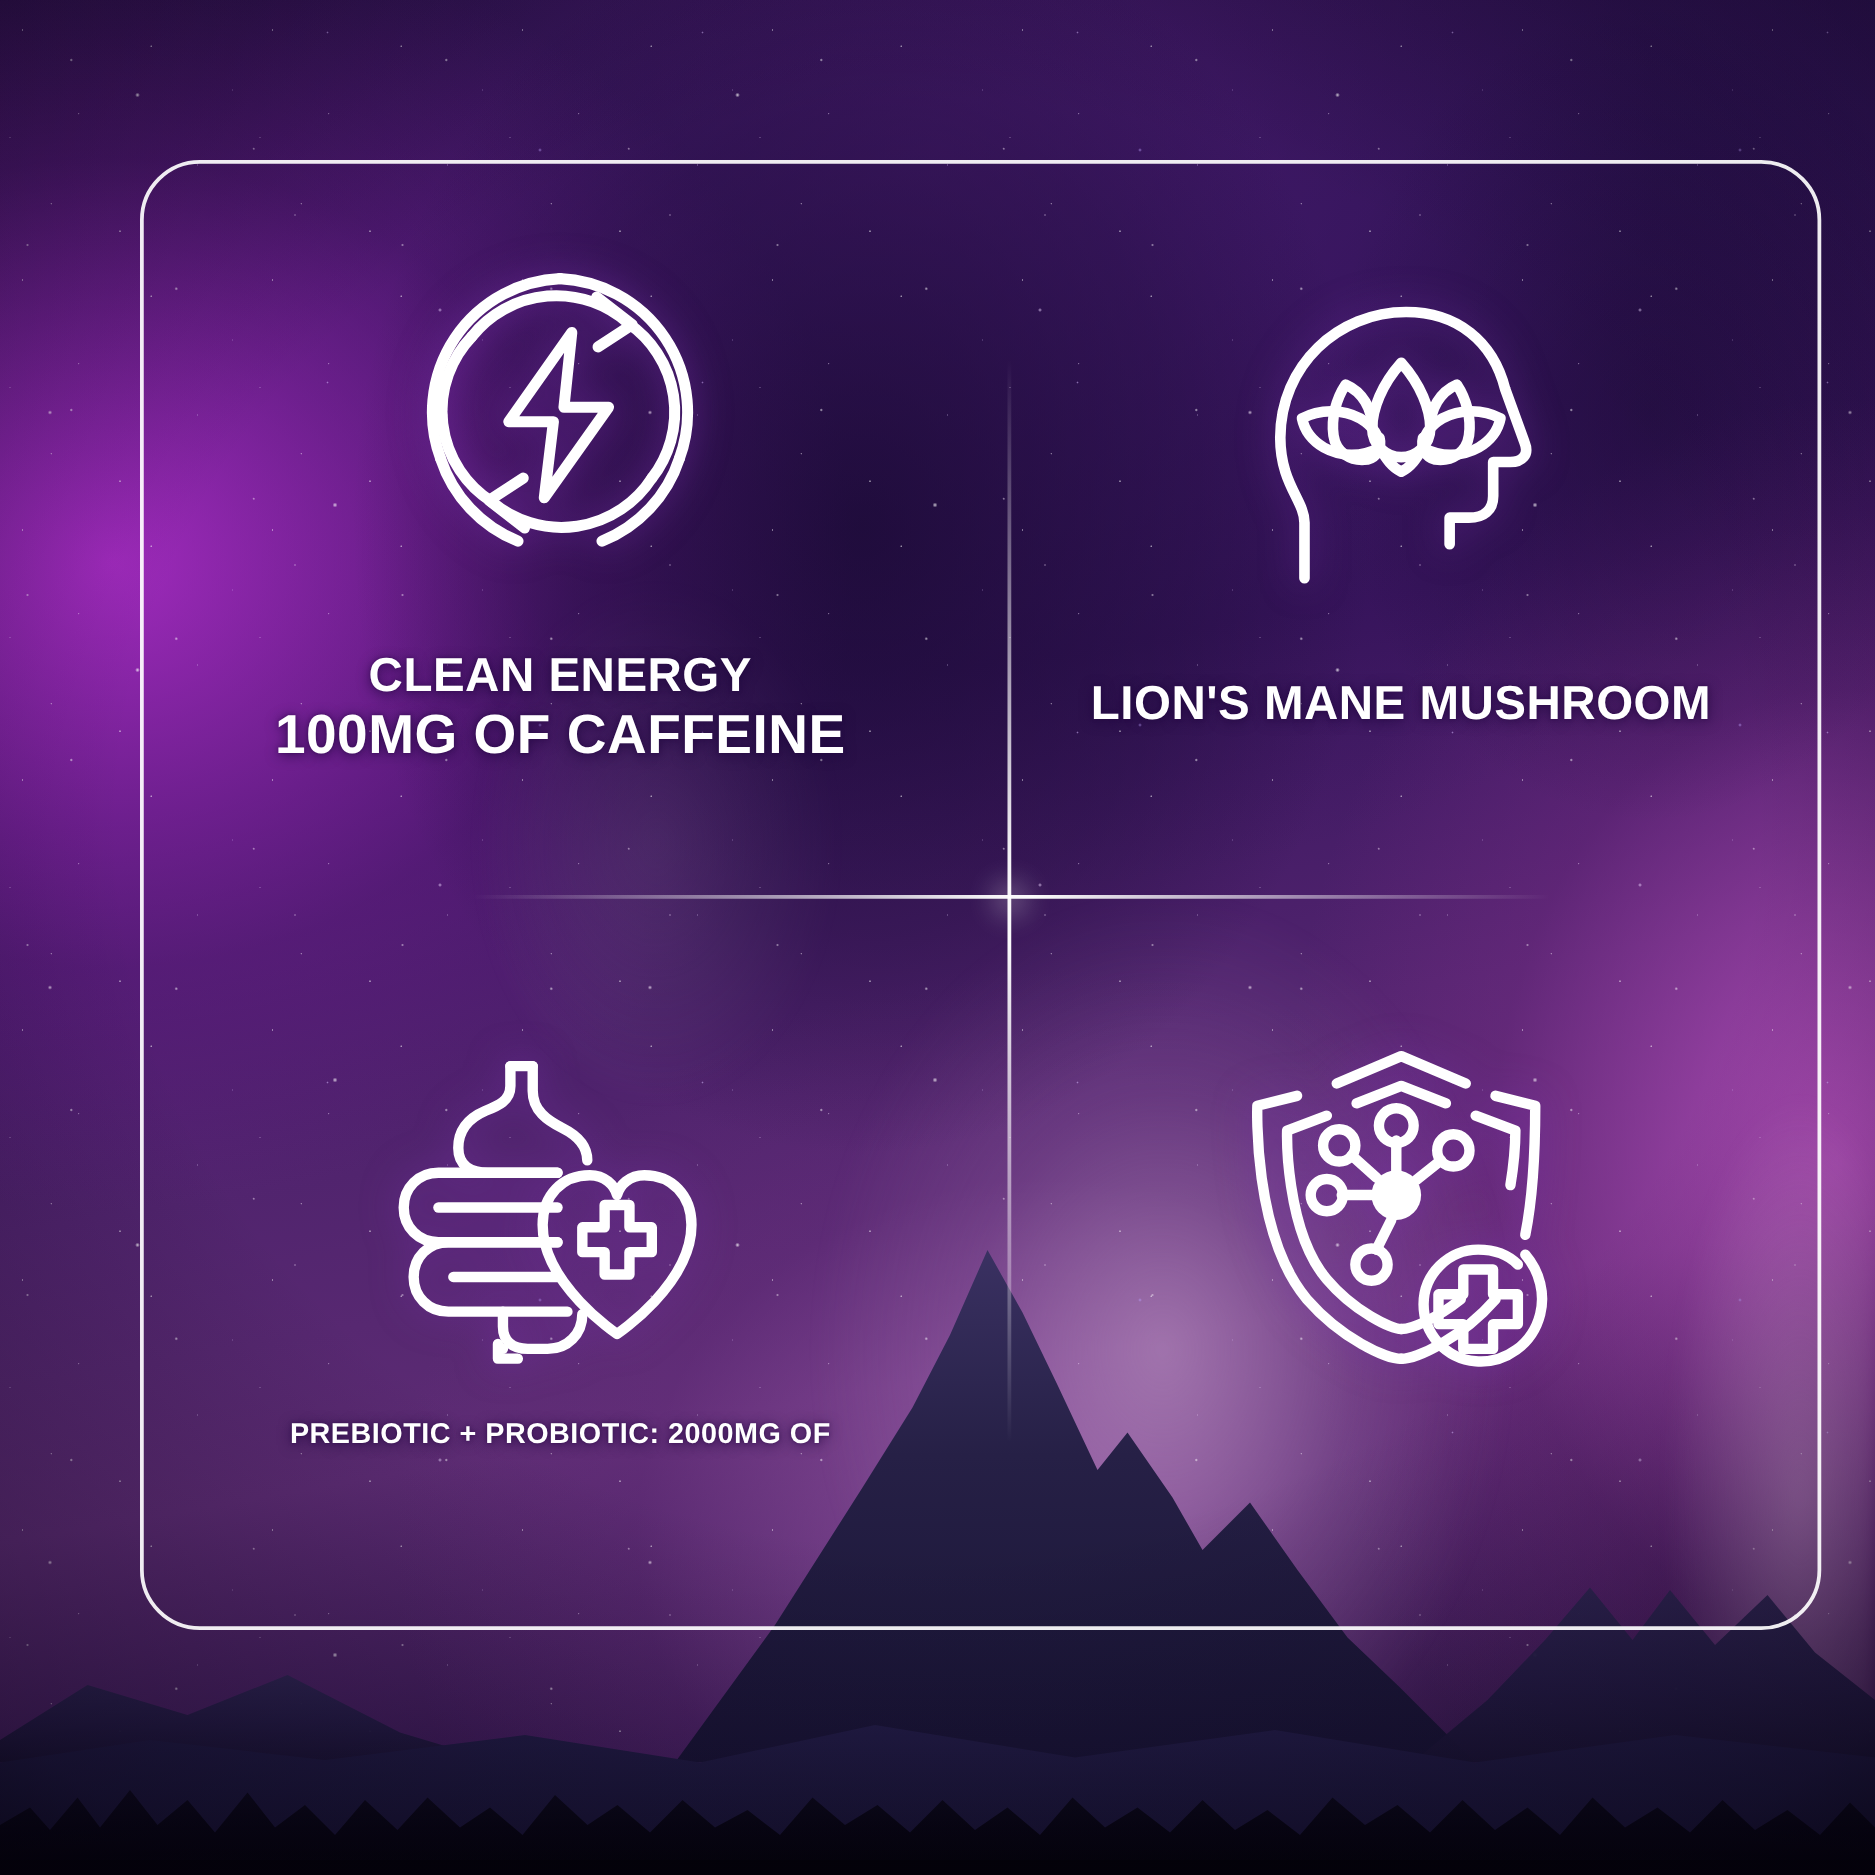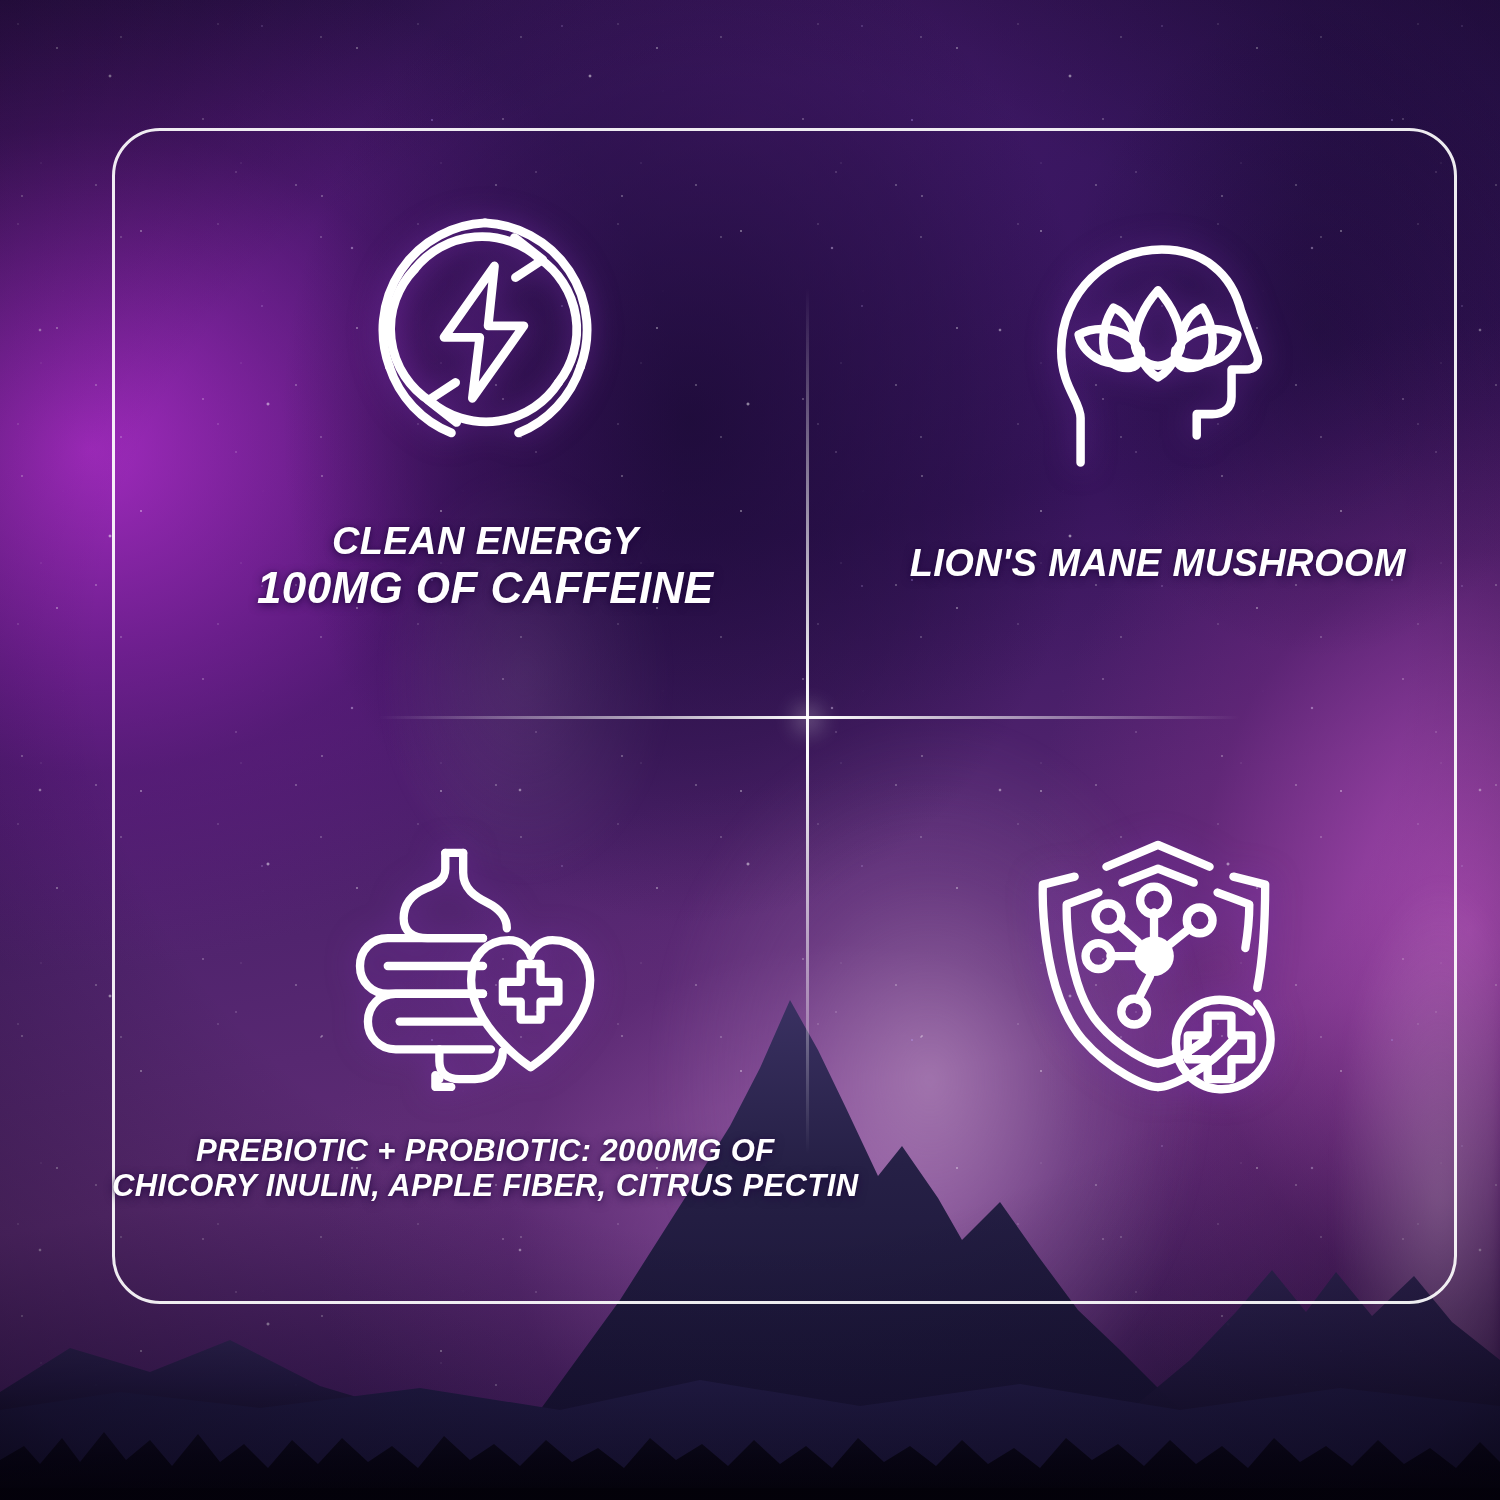--- a/index.html
+++ b/index.html
@@ -113,21 +113,20 @@
   
   .grid {
     position: absolute;
     left: 112px;
     top: 128px;
     width: 1345px;
     height: 1313px;
     display: grid;
     grid-template-columns: 1fr 1fr;
     grid-template-rows: 1fr 1fr;
-    font-style: italic;
   }
 
   .cell {
     position: relative;
     display: flex;
     flex-direction: column;
     align-items: center;
   }
 
   .cell-energy   { padding-top: 76px; }
@@ -163,21 +162,21 @@
     font-weight: 700;
     line-height: 1.14;
     white-space: nowrap;
   }
 
   .cell-energy .icon-wrap   { margin-bottom: 64px; }
   .cell-mane   .icon-wrap   { margin-bottom: 60px; }
   .cell-gut    .icon-wrap   { margin-bottom: 42px; }
   .cell-immune .icon-wrap   { margin-bottom: 48px; }
 
-  .cell-gut .label-sub { font-size: 31px; }
+  .cell-gut .label-sub { font-size: 23px; }
 
   
   .divider-h, .divider-v {
     position: absolute;
     pointer-events: none;
   }
   .divider-h {
     left: 378px;
     top: 716px;
     width: 862px;
@@ -368,21 +367,20 @@
           <path d="M90 116 C90 116 60 96 60 72 C60 60 68 52 79 52
                    C85 52 89 56 90 60 C91 56 95 52 101 52
                    C112 52 120 60 120 72 C120 96 90 116 90 116 Z"></path>
 
           <path d="M85 64 L95 64 L95 73 L104 73 L104 83 L95 83 L95 92
                    L85 92 L85 83 L76 83 L76 73 L85 73 Z"></path>
         </svg>
       </div>
       <div class="labels">
         <div class="label-sub">PREBIOTIC + PROBIOTIC: 2000MG OF</div>
-        <div class="label-sub">CHICORY INULIN, APPLE FIBER, CITRUS PECTIN</div>
       </div>
     </div>
 
     <div class="cell cell-immune">
       <div class="icon-wrap">
         <svg width="262" height="262" viewBox="0 0 132 132" fill="none" stroke="#ffffff" stroke-width="4.2" stroke-linecap="round" stroke-linejoin="round">
 
           <path d="M24 22 L8 26 C8 26 6 78 28 104 C42 120 60 128 66 128"></path>
           <path d="M66 128 C72 128 90 120 104 104"></path>
           <path d="M116 78 C120 58 120 30 120 26 L104 22"></path>

